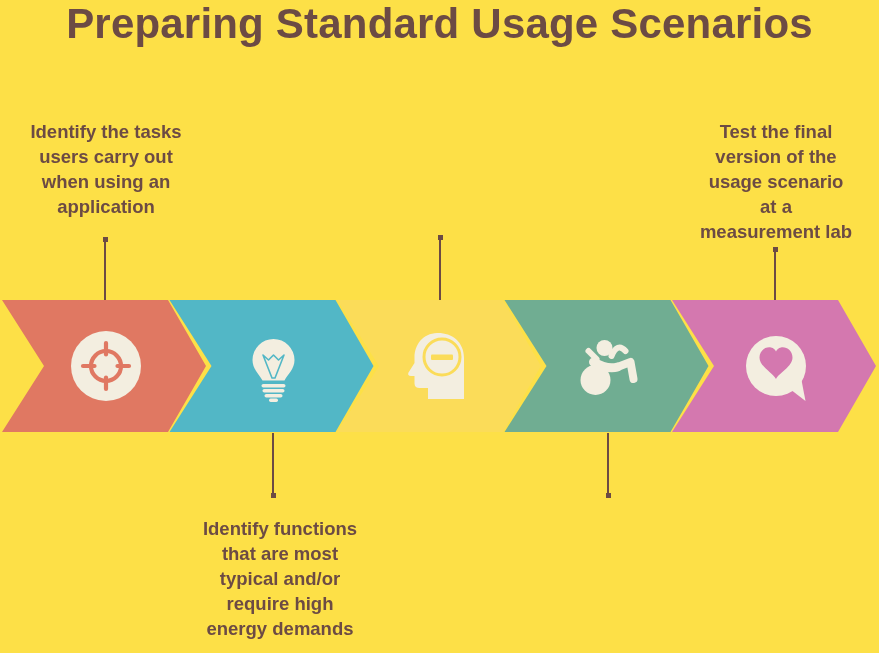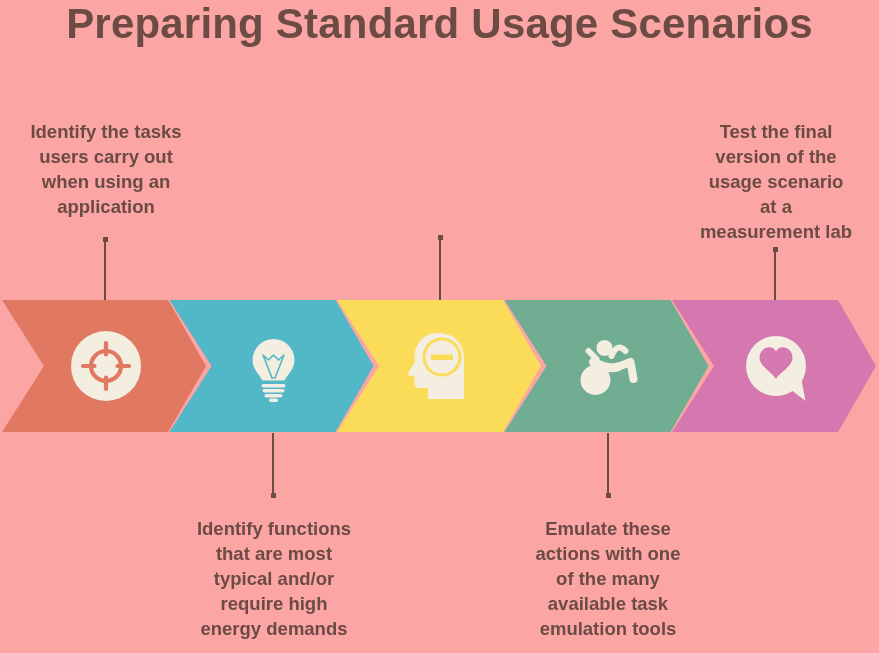--- a/index.html
+++ b/index.html
@@ -1,19 +1,19 @@
 <!DOCTYPE html>
 <html><head>
 <meta charset="utf-8">
 <style>
   html, body { margin:0; padding:0; background:#ffffff; }
   .canvas {
     position:relative;
     width:879px; height:653px;
-    background:#fca5a5;
+    background:#fde047;
     overflow:hidden;
     font-family:"Liberation Sans", sans-serif;
   }
   .title {
     position:absolute;
     top:0; left:0; right:0;
     margin:0;
     text-align:center;
     font-size:42px;
     font-weight:bold;
@@ -24,21 +24,21 @@
     position:absolute;
     width:240px;
     text-align:center;
     font-size:18.5px;
     line-height:25px;
     font-weight:bold;
     color:#6C4B44;
     white-space:pre-line;
   }
   .l1 { left:-14px; top:119px; }
-  .l2 { left:154px; top:516px; }
+  .l2 { left:160px; top:516px; }
   .l3 { left:320px; top:119px; }
   .l4 { left:488px; top:516px; }
   .l5 { left:656px; top:119px; }
 
   .connector { position:absolute; width:2px; background:#6C4B44; }
   .c1 { left:104px; top:239px; height:62px; }
   .c2 { left:439px; top:237px; height:64px; }
   .c3 { left:774px; top:249px; height:52px; }
   .c4 { left:272px; top:433px; height:63px; }
   .c5 { left:607px; top:433px; height:63px; }
@@ -57,25 +57,20 @@
 
   <div class="step-label l1">Identify the tasks
 users carry out
 when using an
 application</div>
   <div class="step-label l2">Identify functions
 that are most
 typical and/or
 require high
 energy demands</div>
-  <div class="step-label l4">Emulate these
-actions with one
-of the many
-available task
-emulation tools</div>
   <div class="step-label l5">Test the final
 version of the
 usage scenario
 at a
 measurement lab</div>
 
   <div class="connector c1 top-end">
       <span class="dot"></span>
     </div>
   <div class="connector c2 top-end">

